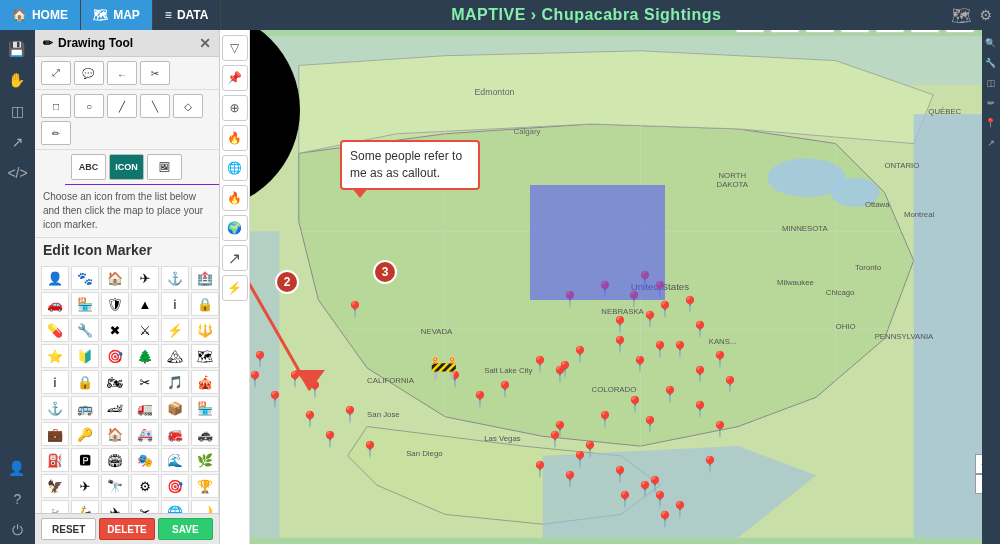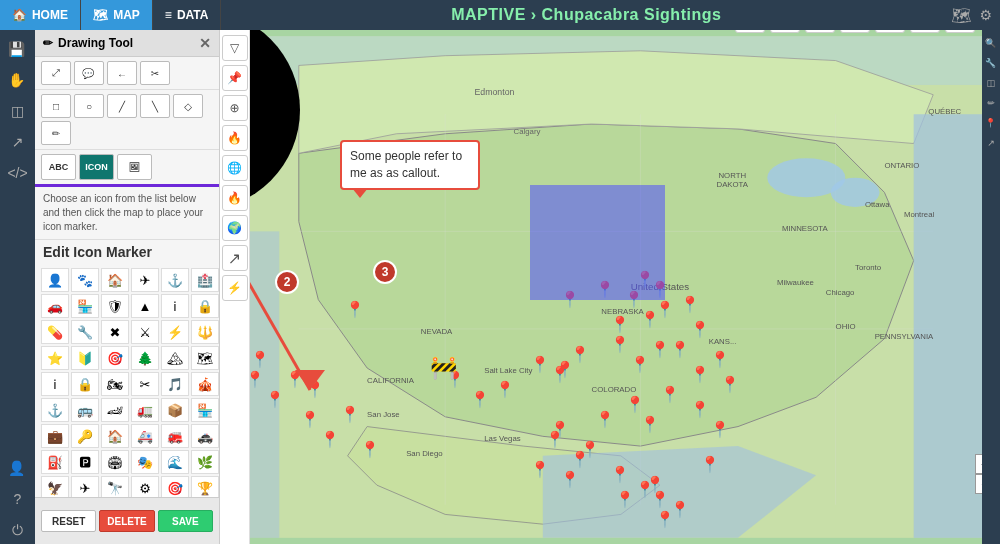--- a/index.html
+++ b/index.html
@@ -44,21 +44,21 @@
 
     .shape-row {
       display: flex; flex-wrap: wrap; padding: 4px 6px; gap: 3px; border-bottom: 1px solid #ddd;
     }
     .shape-btn {
       width: 30px; height: 24px; background: #fff; border: 1px solid #bbb; border-radius: 2px;
       display: flex; align-items: center; justify-content: center; cursor: pointer; font-size: 10px; color: #333;
     }
 
     .icon-select-row {
-      display: flex; flex-wrap: wrap; padding: 4px 6px; gap: 3px; border-bottom: 3px solid #6d28d9;
+      display: flex; flex-wrap: wrap; padding: 4px 6px; gap: 3px; border-bottom: 1px solid #6d28d9; margin-left: 30px;
     }
     .icon-type-btn {
       width: 35px; height: 26px; background: #fff; border: 1px solid #bbb; border-radius: 2px;
       display: flex; align-items: center; justify-content: center; cursor: pointer; font-size: 9px; color: #333; font-weight: bold;
     }
     .icon-type-btn.active { background: #0f766e; color: #fff; }
 
     .drawtool-desc {
       padding: 5px 8px; font-size: 10px; color: #555; border-bottom: 1px solid #ddd; line-height: 1.4;
     }
@@ -70,21 +70,21 @@
       display: grid; grid-template-columns: repeat(6, 28px); gap: 2px;
       padding: 4px 6px; max-height: 260px; overflow-y: auto;
     }
     .icon-cell {
       width: 28px; height: 24px; background: #fff; border: 1px solid #ddd;
       display: flex; align-items: center; justify-content: center; cursor: pointer; font-size: 13px;
     }
 
     .drawtool-footer {
       position: absolute; bottom: 0; left: 0; right: 0;
-      display: flex; gap: 3px; padding: 12px 6px; background: #e8e8e8; border-top: 1px solid #ccc;
+      display: flex; gap: 3px; padding: 4px 6px; background: #e8e8e8; border-top: 1px solid #ccc;
     }
     .footer-btn {
       flex: 1; height: 22px; font-size: 10px; font-weight: bold; cursor: pointer;
       border: 1px solid #bbb; border-radius: 2px; background: #fff; color: #333;
     }
     .footer-btn.save { background: #2ecc71; color: #fff; border-color: #27ae60; }
     .footer-btn.delete { background: #e74c3c; color: #fff; border-color: #c0392b; }
 
     
     #maptoolbar {

